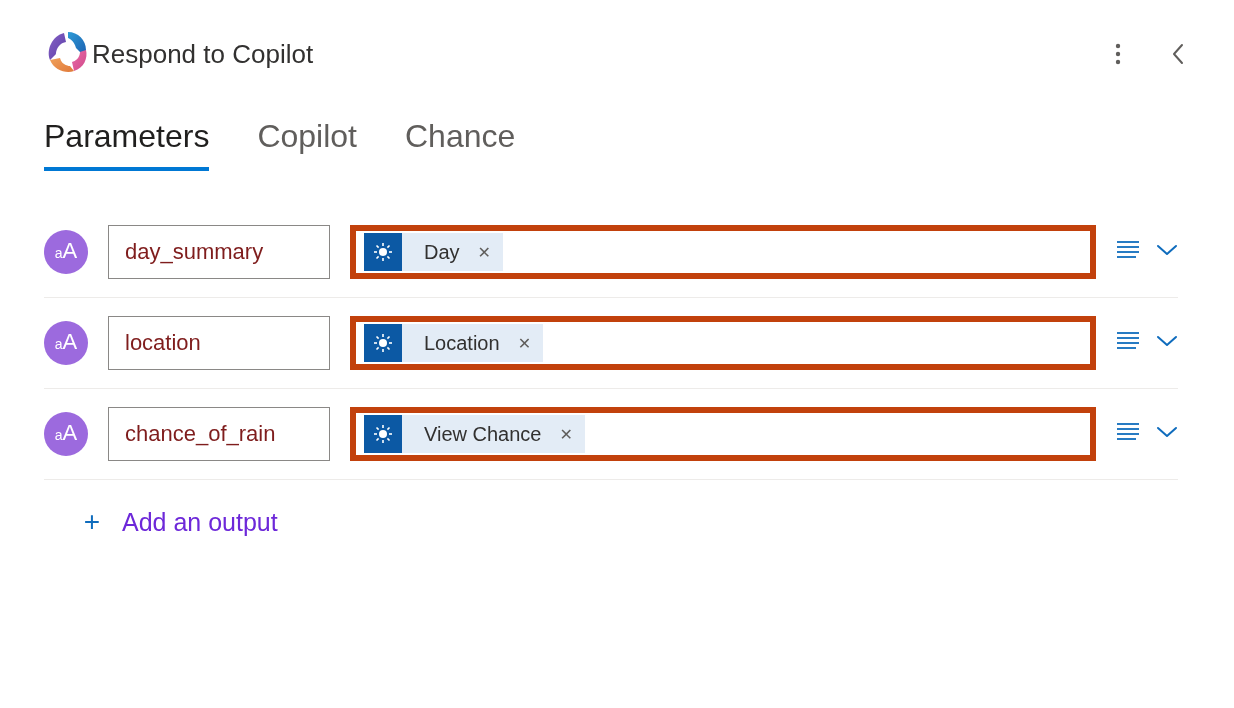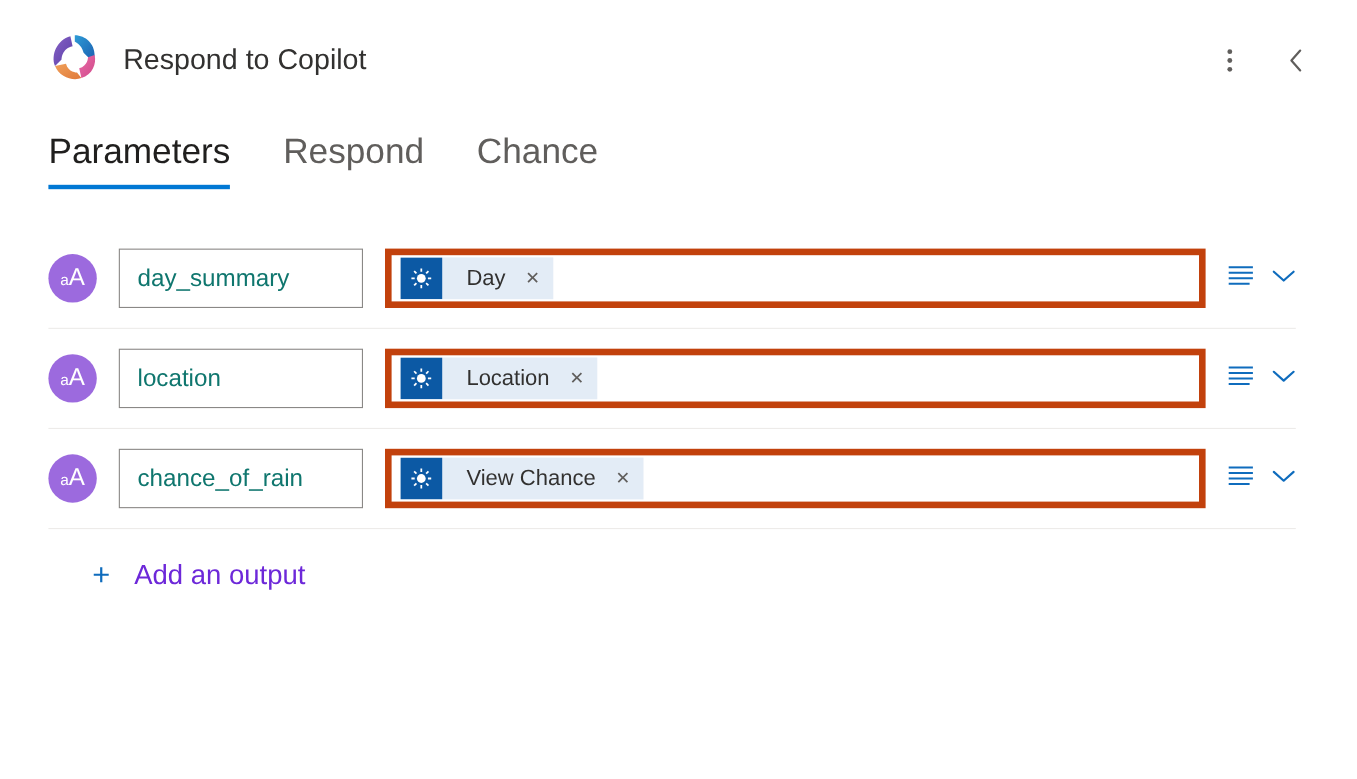--- a/index.html
+++ b/index.html
@@ -8,21 +8,20 @@
       background: #fff;
       color: #323130;
       width: 1234px;
       height: 708px;
       overflow: hidden;
     }
     .header {
       display: flex;
       align-items: center;
       padding: 28px 40px 20px 44px;
-      gap: 20px;
     }
     .copilot-logo {
       width: 48px;
       height: 48px;
       flex-shrink: 0;
     }
     .title {
       font-size: 26px;
       font-weight: 400;
       color: #323130;
@@ -88,21 +87,21 @@
       line-height: 42px;
     }
     .aa-small { font-size: 14px; }
     .aa-big { font-size: 22px; }
     .name-input {
       width: 222px;
       height: 54px;
       border: 1px solid #8a8886;
       padding: 0 16px;
       font-size: 22px;
-      color: #0f766e;
+      color: #7f1d1d;
       font-family: inherit;
       background: #fff;
     }
     .value-box {
       flex: 1;
       height: 54px;
       border: 6px solid #c2410c;
       display: flex;
       align-items: center;
       padding: 0 8px;
@@ -207,21 +206,21 @@
     <div class="icon-btn">
       <svg width="16" height="24" viewBox="0 0 16 24">
         <path d="M12 3 L4 12 L12 21" stroke="#605e5c" stroke-width="2" fill="none" stroke-linecap="round" stroke-linejoin="round"></path>
       </svg>
     </div>
   </div>
 </div>
 
 <div class="tabs">
   <div class="tab active">Parameters</div>
-  <div class="tab">Respond</div>
+  <div class="tab">Copilot</div>
   <div class="tab">Chance</div>
 </div>
 
 <div class="params">
 
   <div class="param-row">
     <div class="aa-badge">
       <span class="aa-badge-text"><span class="aa-small">a</span><span class="aa-big">A</span></span>
     </div>
     <input class="name-input" value="day_summary" style="">

